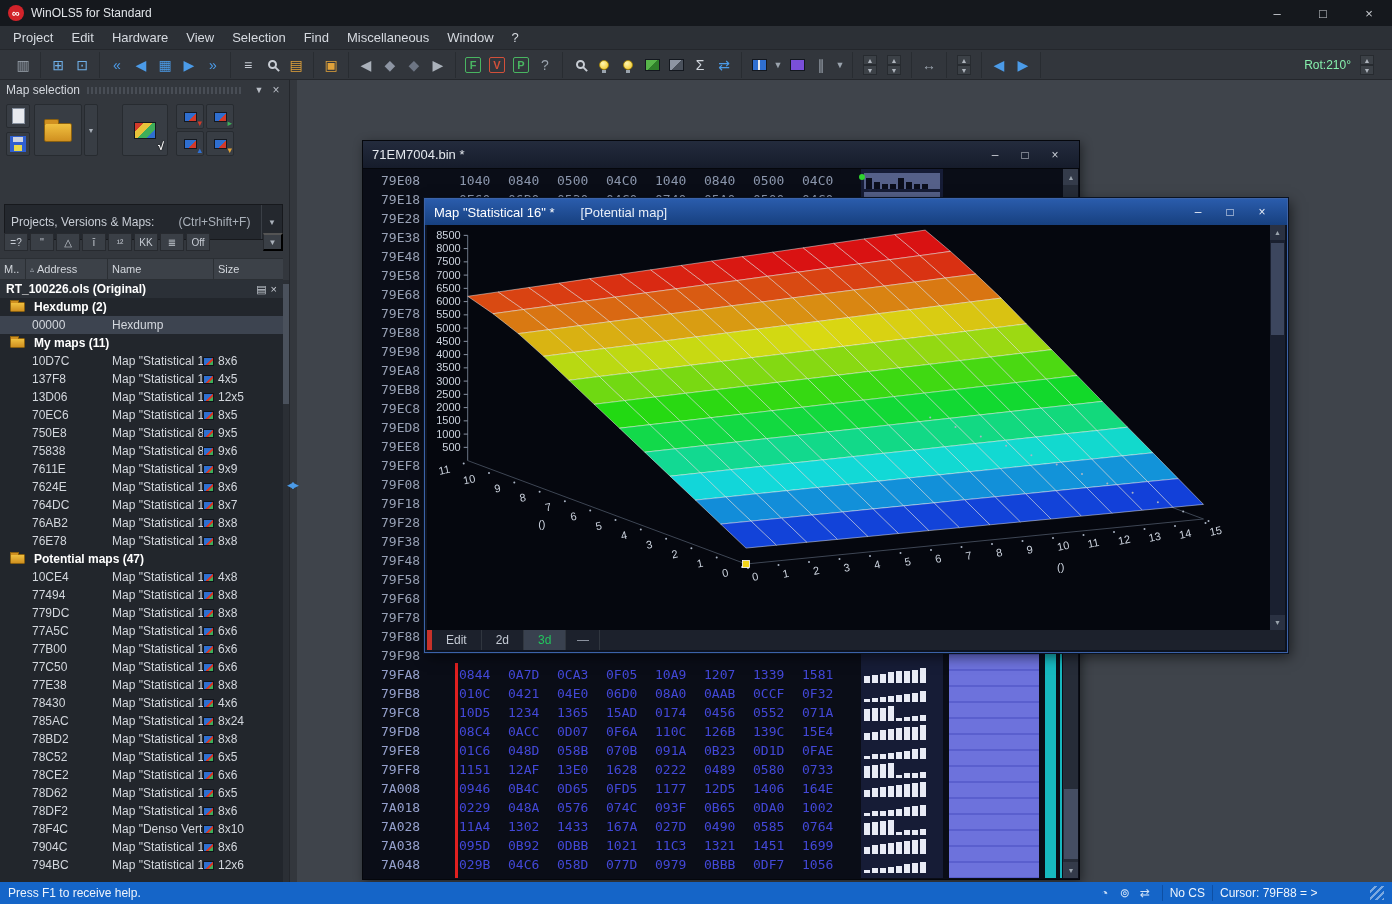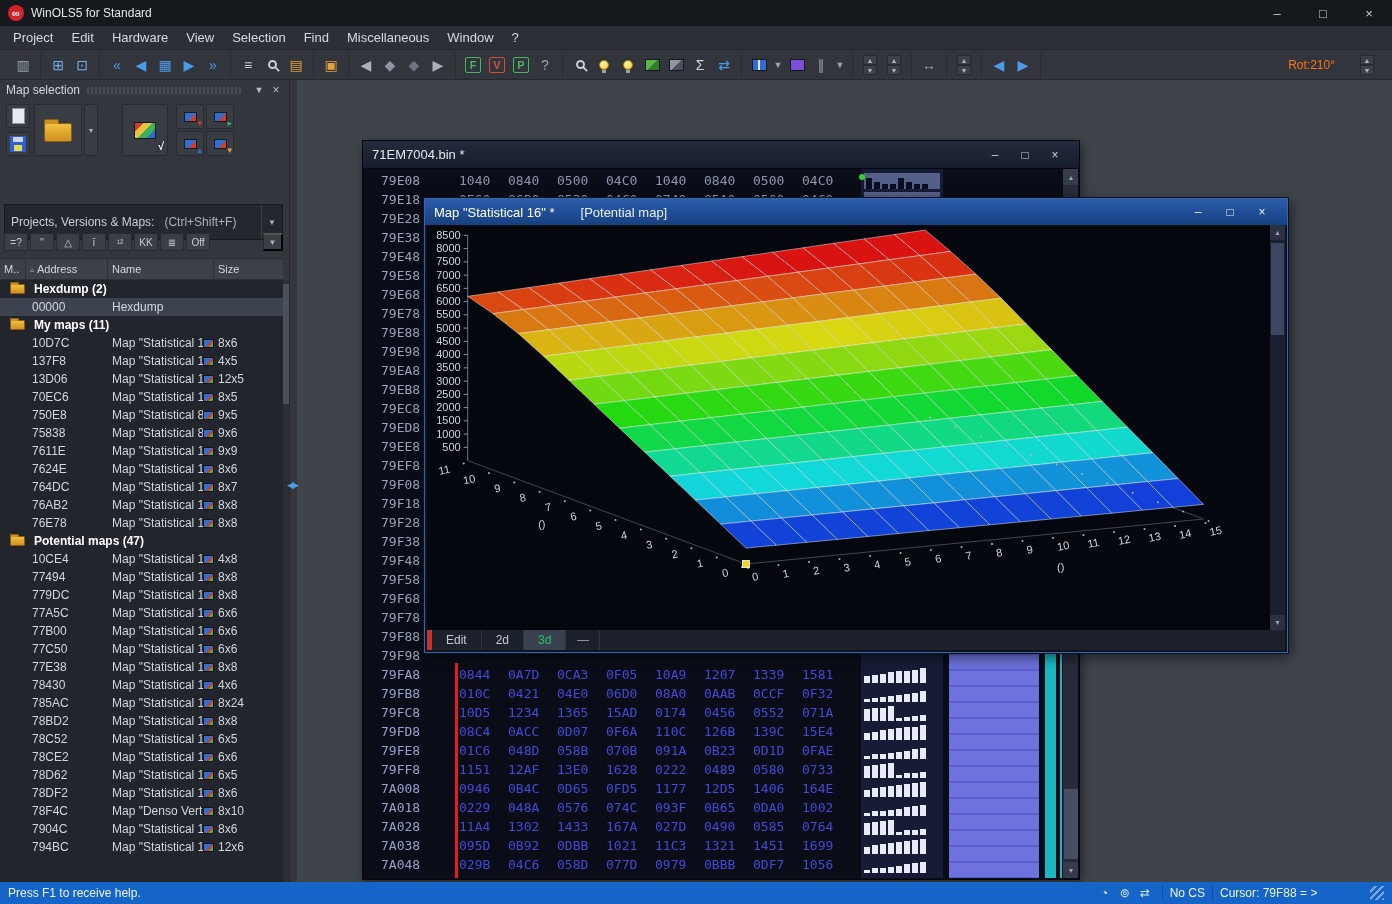--- a/index.html
+++ b/index.html
@@ -17,21 +17,21 @@
   .menubar { position:absolute; top:26px; height:24px; left:0; right:0; background:#2c3036; display:flex; align-items:center; padding-left:4px; border-bottom:1px solid #24272c; z-index:50; }
   .menu-item { padding:3px 9px; font-size:13px; color:#d6dae0; }
 
   
   .toolbar { position:absolute; top:50px; height:30px; left:0; right:0; background:#32363c; display:flex; align-items:center; padding:0 8px 0 6px; border-bottom:1px solid #24272c; z-index:50; }
   .tb-group { display:flex; align-items:center; padding:0 5px; border-right:1px solid #282c31; height:26px; }
   .tb-group:last-child { border-right:none; }
   .tb-btn { min-width:22px; height:22px; display:flex; align-items:center; justify-content:center; font-size:14px; margin:0 1px; border-radius:2px; background:transparent; border:none; cursor:default; }
   .tb-btn.small { min-width:12px; font-size:9px; }
   .tb-letter { display:inline-block; width:16px; height:16px; line-height:14px; text-align:center; font-weight:bold; font-size:11px; border:1px solid currentColor; border-radius:2px; }
-  .tb-label { font-size:12px; color:#f97316; margin:0 20px; }
+  .tb-label { font-size:12px; color:#86efac; margin:0 4px; }
   .spin { display:inline-flex; flex-direction:column; width:14px; margin:0 2px; }
   .spin span { height:10px; font-size:7px; line-height:10px; text-align:center; color:#aeb4bc; background:#3c4147; border:1px solid #272b30; }
   .ico-search { width:9px; height:9px; border:2px solid #c8cdd4; border-radius:50%; position:relative; }
   .ico-search::after { content:""; position:absolute; width:6px; height:2px; background:#c8cdd4; transform:rotate(45deg); right:-5px; bottom:-3px; }
   .ico-bulb { width:10px; height:10px; border-radius:50%; background:radial-gradient(circle at 35% 30%, #fff6b0, #f0c520); border:1px solid #a88a10; position:relative; }
   .ico-bulb::after { content:""; position:absolute; left:2px; bottom:-4px; width:4px; height:3px; background:#9aa3ad; }
   .ico-map { width:15px; height:12px; border:1px solid #14181f; }
 
   
   .panel { position:absolute; top:80px; left:0; width:290px; bottom:22px; background:#33373d; border-right:1px solid #24272c; z-index:40; }
@@ -46,21 +46,21 @@
   .ico-floppy { width:16px; height:16px; background:#2f5fd0; position:relative; }
   .ico-floppy::before { content:""; position:absolute; top:1px; left:3px; right:3px; height:5px; background:#cdd3e0; }
   .ico-floppy::after { content:""; position:absolute; bottom:1px; left:4px; right:4px; height:6px; background:#e8d84a; }
   .ico-folder { width:28px; height:19px; background:linear-gradient(#f0c040,#d09020); border:1px solid #8a6010; border-radius:2px; position:relative; margin-top:4px; }
   .ico-folder::before { content:""; position:absolute; top:-5px; left:-1px; width:13px; height:4px; background:#d09020; border:1px solid #8a6010; border-bottom:none; border-radius:2px 2px 0 0; }
   .badge { position:absolute; right:1px; bottom:0px; font-size:9px; line-height:9px; }
   .wiz-check { position:absolute; right:3px; bottom:3px; color:#fff; font-size:11px; font-weight:bold; text-shadow:0 0 2px #000; }
 
   .session-btn { position:absolute; top:88px; left:4px; right:6px; height:24px; background:#41474f; border:1px solid #5a616b; color:#dbdfe5; font-size:12px; display:flex; align-items:center; justify-content:center; }
   .combo { position:absolute; top:124px; left:4px; right:6px; height:36px; background:#24282e; border:1px solid #17191d; color:#c9ced6; font-size:12px; display:flex; align-items:center; padding:0 6px; }
-  .combo-hint { margin-left:10px; color:#aab1ba; }
+  .combo-hint { margin-left:24px; color:#aab1ba; }
   .combo-arrow { margin-left:auto; font-size:8px; color:#aab1ba; border-left:1px solid #3a3f46; padding-left:6px; align-self:stretch; display:flex; align-items:center; }
   .filter-row { position:absolute; top:152px; left:4px; right:6px; height:20px; display:flex; align-items:center; gap:2px; }
   .f-btn { height:18px; min-width:24px; padding:0 3px; background:#3a3f46; border:1px solid #272a2f; color:#c6cbd3; font-size:10px; display:flex; align-items:center; justify-content:center; }
   .f-drop { margin-left:auto; width:20px; height:18px; border-left:1px solid #272a2f; display:flex; align-items:center; justify-content:center; font-size:8px; color:#aab1ba; background:#3a3f46; }
 
   .col-header { position:absolute; top:178px; left:0; right:6px; height:22px; display:flex; background:#3c4148; border-top:1px solid #2b2f34; border-bottom:1px solid #2b2f34; font-size:11px; color:#d2d6dc; }
   .col-cell { display:flex; align-items:center; padding:0 4px; border-right:1px solid #2b2f34; }
   .sort-ico { font-size:8px; margin-right:3px; color:#aab1ba; }
 
   .tree { position:absolute; top:200px; bottom:0; left:0; right:6px; overflow:hidden; background:#22262c; font-size:12px; }
@@ -386,20 +386,21 @@
   <div class="col-header">
     <div class="col-cell" style="width:26px">M..</div>
     <div class="col-cell" style="width:82px">
       <span class="sort-ico">▵</span>
       <span>Address</span>
     </div>
     <div class="col-cell" style="width:106px">Name</div>
     <div class="col-cell" style="flex:1;border-right:none">Size</div>
   </div>
   <div class="tree" id="tree">
+      <div class="trow root"><span>RT_100226.ols (Original)</span><span class="t-root-icons"><span>▤</span><span>×</span></span></div>
       <div class="trow group">
         <span class="folder-ico"></span>
         <span class="t-group-label">Hexdump (2)</span>
       </div>
       <div class="trow item selected">
         <span class="t-addr">00000</span>
         <span class="t-name">Hexdump</span>
       </div>
       <div class="trow group">
         <span class="folder-ico"></span>

